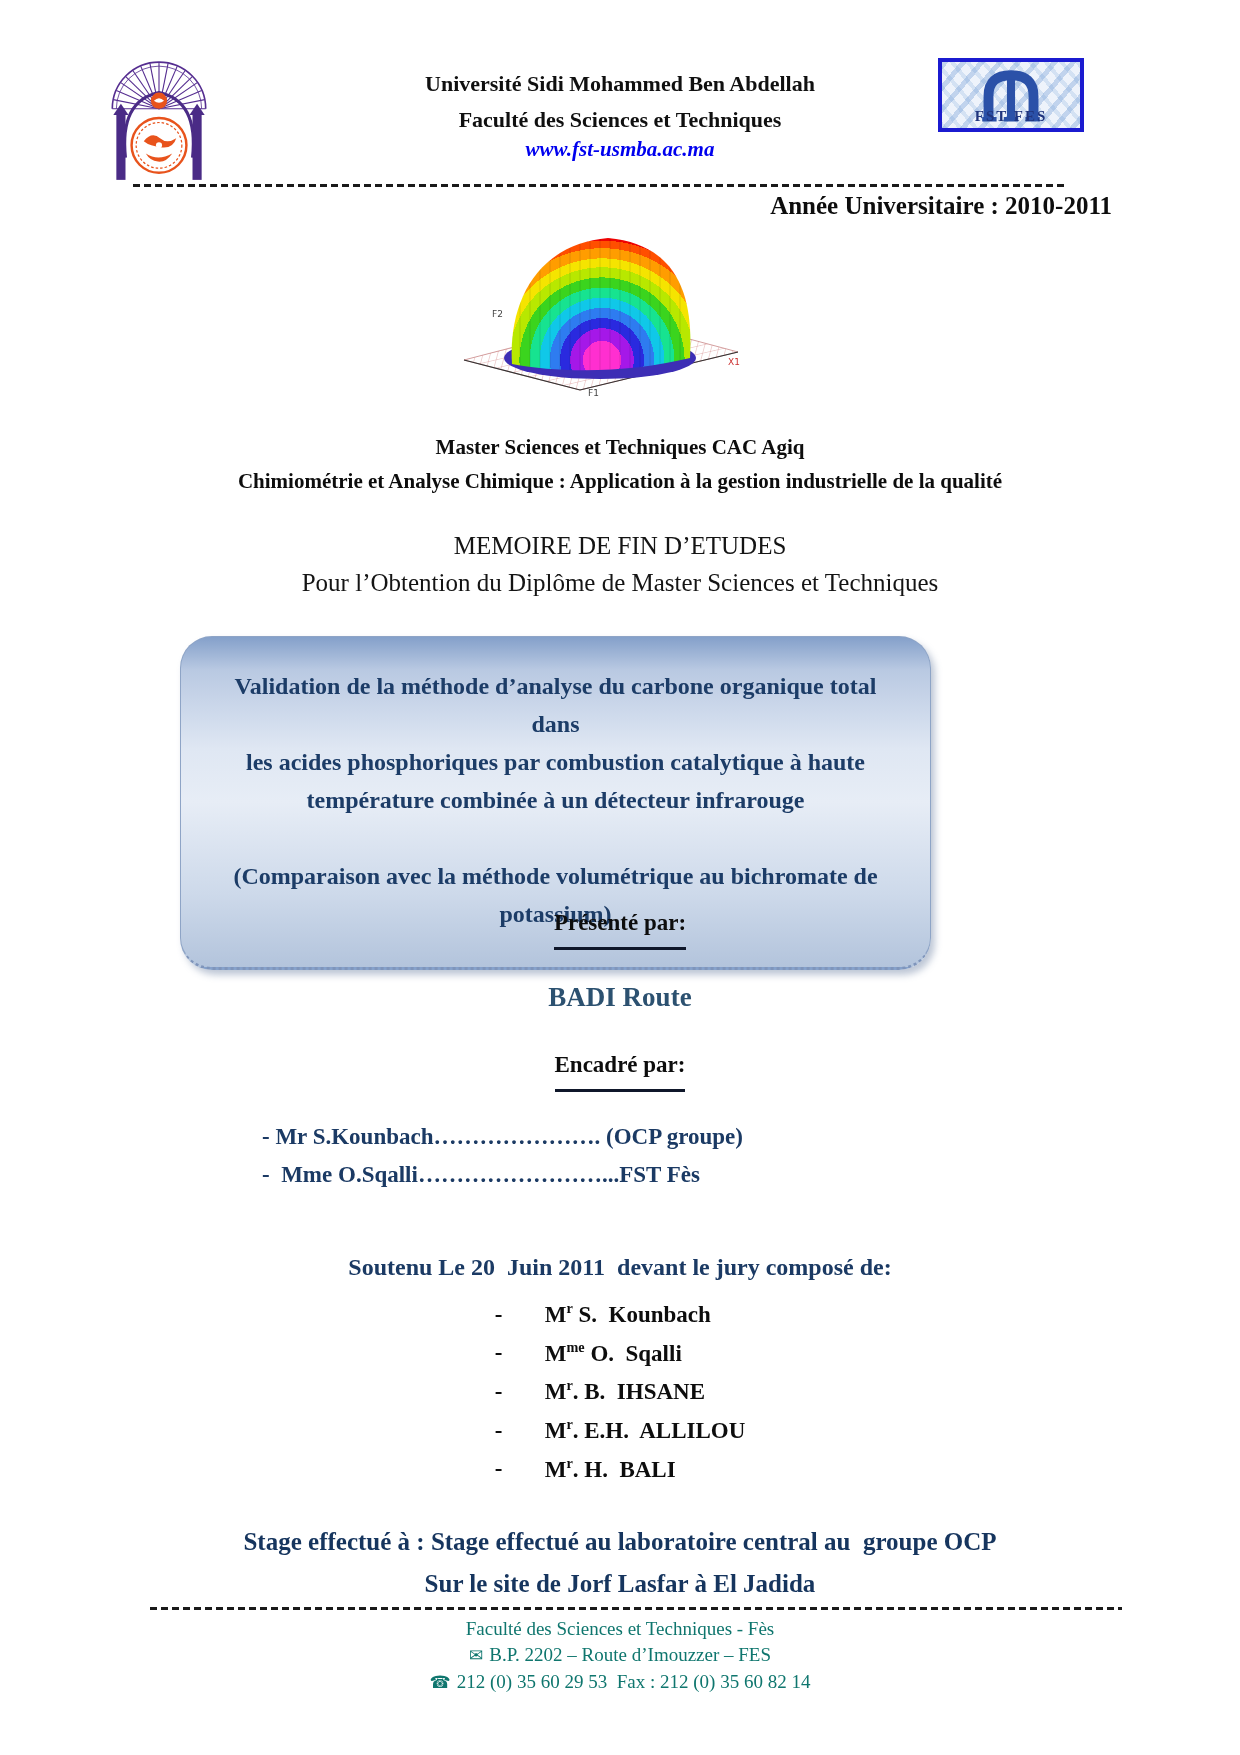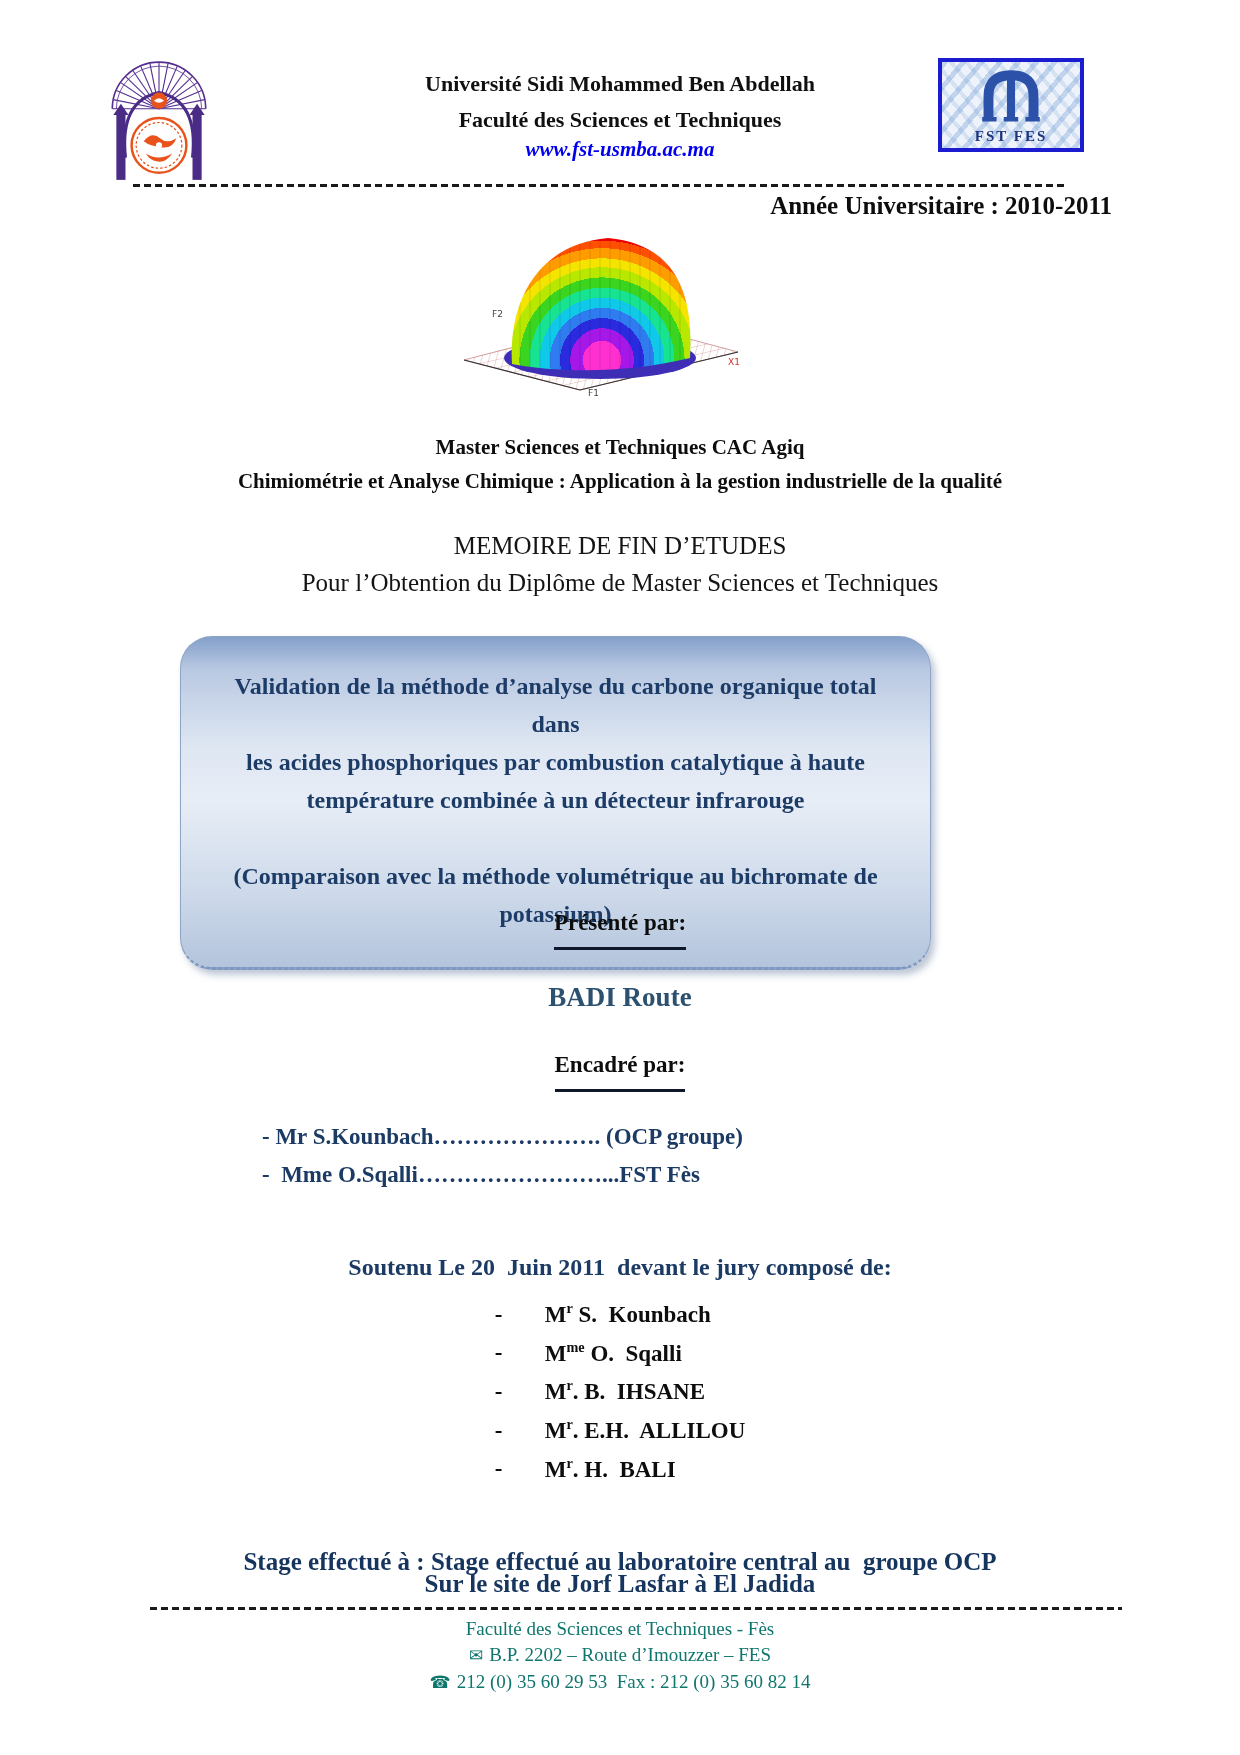--- a/index.html
+++ b/index.html
@@ -12,21 +12,21 @@
     overflow:hidden;
   }
   .pre{white-space:pre-wrap;}
 
   
   .emblem{position:absolute;left:103px;top:56px;width:112px;height:132px;}
   .hdr-center{position:absolute;left:0;right:0;top:62px;text-align:center;}
   .hdr-line{font-weight:bold;font-size:22px;line-height:29px;color:#101010;margin-top:7px;}
   .hdr-site{font-weight:bold;font-style:italic;font-size:21px;line-height:30px;color:#0000EE;}
   .fst-logo{
-    position:absolute;left:938px;top:58px;width:146px;height:94px;
+    position:absolute;left:938px;top:58px;width:146px;height:74px;
     border:4px solid #1b1bd0;box-sizing:border-box;
     background:
       repeating-linear-gradient(130deg, rgba(120,160,215,0.38) 0 5px, rgba(255,255,255,0) 5px 14px),
       repeating-linear-gradient(50deg, rgba(150,185,225,0.30) 0 4px, rgba(255,255,255,0) 4px 12px),
       #eef3fb;
     display:flex;flex-direction:column;align-items:center;justify-content:flex-end;
   }
   .fst-mono{position:absolute;left:50%;top:4px;transform:translateX(-50%);}
   .fst-text{
     position:relative;z-index:2;margin-bottom:3px;
@@ -78,21 +78,21 @@
   .jury{position:absolute;left:0;right:0;top:1292px;text-align:center;}
   .jury-inner{display:inline-block;text-align:left;}
   .jury-row{display:flex;align-items:baseline;
     font-weight:bold;font-size:23px;line-height:33px;color:#0d0d0d;}
   .jury-dash{width:14px;}
   .jury-name{margin-left:36px;}
   .jury-name sup{font-size:0.62em;}
 
   
   .stage1{position:absolute;left:0;right:0;top:1528px;text-align:center;
-    font-weight:bold;font-size:25px;color:#16355e;margin-top:20px;}
+    font-weight:bold;font-size:25px;color:#16355e;}
   .stage2{position:absolute;left:0;right:0;top:1570px;text-align:center;
     font-weight:bold;font-size:25px;color:#16355e;}
   .footer{position:absolute;left:0;right:0;top:1616px;text-align:center;
     font-size:19px;line-height:26px;color:#0f766e;}
   .footer .icon{font-size:17px;margin-right:6px;}
 </style>
 </head>
 <body>
 
 <div class="page">

